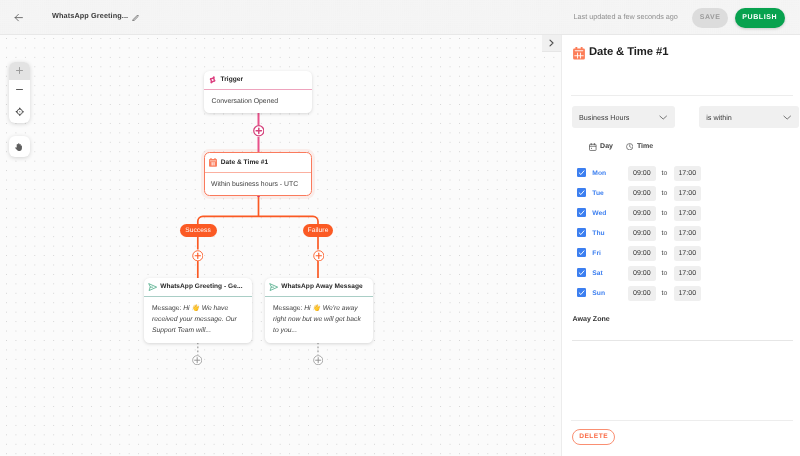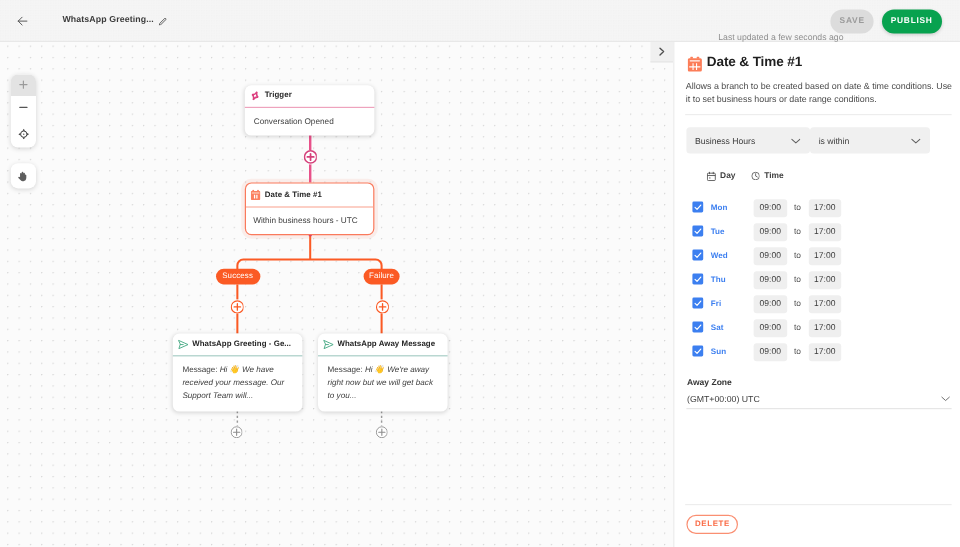--- a/index.html
+++ b/index.html
@@ -10,21 +10,21 @@
   
   .topbar { position:absolute; left:0; top:0; width:800px; height:35px;
             background-color:#f5f5f5; border-bottom:1px solid #e8e8e8;
             background-image: radial-gradient(circle at 0.5px 0.5px, rgba(0,0,0,0.012) 0.5px, rgba(0,0,0,0) 0.7px);
             background-size: 2.1px 2.1px; }
   .back-btn { position:absolute; left:14.4px; top:12.8px; width:9.2px; height:9.2px;
               line-height:0; font-size:0; cursor:pointer; }
   .flow-title { position:absolute; left:40px; top:10.5px; font-size:7.3px; font-weight:bold;
                 color:#3b3b3b; letter-spacing:0.1px;margin-left:12px; }
   .edit-btn { position:absolute; left:132px; top:13.8px; width:7.6px; height:7.6px; cursor:pointer; line-height:0; font-size:0; }
-  .last-updated { position:absolute; left:573.5px; top:26px; font-size:7.25px; color:#8e8e8e;margin-left:25px; }
+  .last-updated { position:absolute; left:573.5px; top:12px; font-size:7.25px; color:#8e8e8e; }
   .btn-save { position:absolute; left:692.4px; top:7.5px; width:35.5px; height:20px; border-radius:10px;
               background:#dcdcdc; color:#9a9a9a; font-size:7px; font-weight:bold; letter-spacing:0.6px;
               display:flex; align-items:center; justify-content:center; cursor:pointer; }
   .btn-publish { position:absolute; left:734.5px; top:7.5px; width:50.5px; height:20px; border-radius:10px;
               background:#08a24f; color:#fff; font-size:7px; font-weight:bold; letter-spacing:0.6px;
               display:flex; align-items:center; justify-content:center; cursor:pointer;
               box-shadow:0 1px 3px rgba(0,0,0,0.18); }
 
   
   .canvas { position:absolute; left:0; top:35px; width:561px; height:421px; overflow:hidden;
@@ -314,32 +314,31 @@
           <rect x="4" y="8" width="22" height="2.6" rx="1.2" fill="#ffffff" opacity="0.92"></rect>
           <g stroke="#ffffff" stroke-width="2.3">
             <line x1="3.2" y1="22.2" x2="26.8" y2="22.2"></line>
             <line x1="11.3" y1="14.5" x2="11.3" y2="29"></line>
             <line x1="18.7" y1="14.5" x2="18.7" y2="29"></line>
           </g>
         </svg>
       </span>
       <span class="panel-title">Date &amp; Time #1</span>
     </div>
-    <div class="panel-desc">Allows a branch to be created based on date &amp; time conditions. Use it to set business hours or date range conditions.</div>
     <div class="panel-sep" style="top:60px;"></div>
 
     <div class="sel" style="left:9.9px;top:71.4px;width:102.7px;">
       <span>Business Hours</span>
       <span class="chev">
         <svg width="8.4" height="5" viewBox="0 0 24 14" fill="none" stroke="#5f5f5f" stroke-width="2.4" stroke-linecap="round" stroke-linejoin="round">
             <polyline points="2.5,3 12,11.5 21.5,3"></polyline>
           </svg>
       </span>
     </div>
-    <div class="sel" style="left:113px;top:71.4px;width:100px;">
+    <div class="sel" style="left:137px;top:71.4px;width:100px;">
       <span>is within</span>
       <span class="chev">
         <svg width="8.4" height="5" viewBox="0 0 24 14" fill="none" stroke="#5f5f5f" stroke-width="2.4" stroke-linecap="round" stroke-linejoin="round">
             <polyline points="2.5,3 12,11.5 21.5,3"></polyline>
           </svg>
       </span>
     </div>
 
     <div class="tabs">
       <div class="tab">
@@ -439,27 +438,19 @@
             </svg>
           </span>
           <span class="dayname">Sun</span>
           <span class="tbox from">09:00</span>
           <span class="tsep">to</span>
           <span class="tbox to">17:00</span>
         </div>
       </div>
 
     <div class="tz-label">Away Zone</div>
-    <div class="tz-val">
-      <span>(GMT+00:00) UTC</span>
-      <span style="margin-left:auto;line-height:0;display:flex;align-items:center;">
-        <svg width="8" height="4.6" viewBox="0 0 24 14" fill="none" stroke="#5a5a5a" stroke-width="2.2" stroke-linecap="round" stroke-linejoin="round">
-            <polyline points="2.5,3 12,11.5 21.5,3"></polyline>
-          </svg>
-      </span>
-    </div>
     <div class="tz-underline"></div>
 
     <div class="panel-sep" style="top:385px;"></div>
     <div class="btn-delete">DELETE</div>
   </div>
 
 </div>
 
 </body></html>

